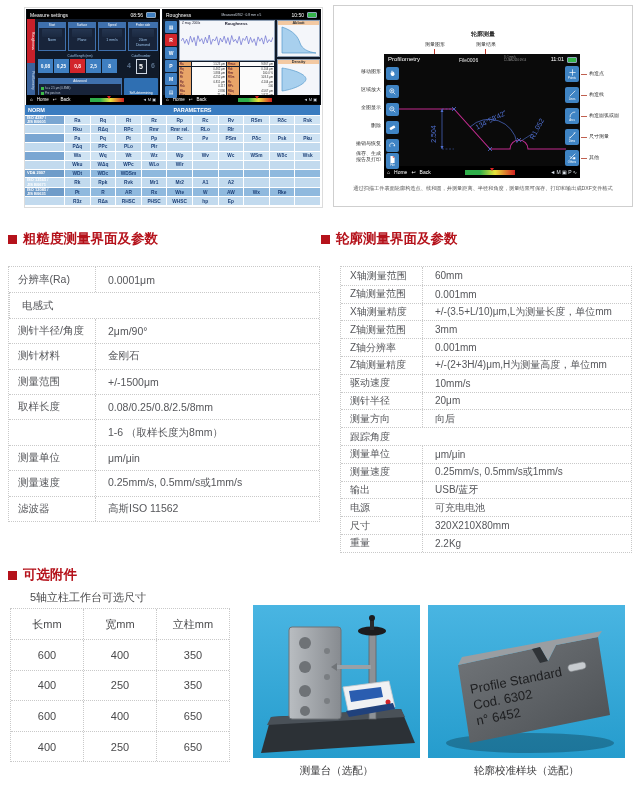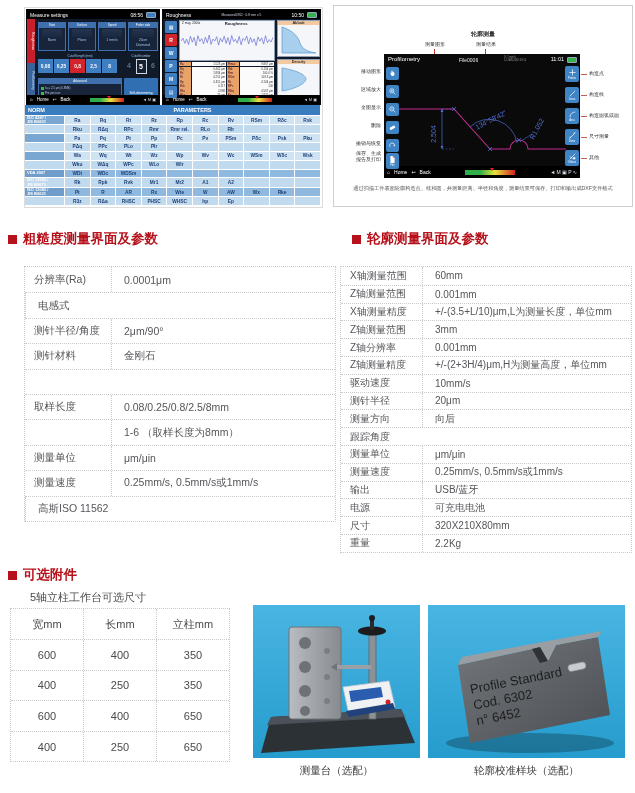--- a/index.html
+++ b/index.html
@@ -555,60 +555,63 @@
     <div style="position: absolute; left: 247px; top: 131px; width: 6px; height: 1px; background: rgb(192, 96, 79);"></div>
     <div class="pf-label" style="left: 255px; width: 44px; top: 128px;">尺寸测量</div>
     <div style="position: absolute; left: 247px; top: 152px; width: 6px; height: 1px; background: rgb(192, 96, 79);"></div>
     <div class="pf-label" style="left: 255px; width: 44px; top: 149px;">其他</div>
   </div>
 
 <div class="sec-title" style="left:8px;top:230px">
   <span class="sec-sq"></span>
   <span>粗糙度测量界面及参数</span>
 </div>
-<div class="sec-title" style="left:352px;top:230px">
+<div class="sec-title" style="left:321px;top:230px">
   <span class="sec-sq"></span>
   <span>轮廓测量界面及参数</span>
 </div>
 
-<div class="spec-table" id="rough-spec" style="left:24px;top:266px;width:312px">
+<div class="spec-table" id="rough-spec" style="left:8px;top:266px;width:312px">
     <div class="spec-row">
       <div class="spec-label">分辨率(Ra)</div>
       <div class="spec-value">0.0001μm</div>
     </div>
     <div class="spec-row">
       <div class="spec-value">电感式</div>
     </div>
     <div class="spec-row">
       <div class="spec-label">测针半径/角度</div>
       <div class="spec-value">2μm/90°</div>
     </div>
     <div class="spec-row">
       <div class="spec-label">测针材料</div>
       <div class="spec-value">金刚石</div>
     </div>
     <div class="spec-row">
+      <div class="spec-label">测量范围</div>
+      <div class="spec-value">+/-1500μm</div>
     </div>
     <div class="spec-row">
       <div class="spec-label">取样长度</div>
       <div class="spec-value">0.08/0.25/0.8/2.5/8mm</div>
     </div>
     <div class="spec-row">
       <div class="spec-label"></div>
       <div class="spec-value">1-6 （取样长度为8mm）</div>
     </div>
     <div class="spec-row">
       <div class="spec-label">测量单位</div>
       <div class="spec-value">μm/μin</div>
     </div>
     <div class="spec-row">
       <div class="spec-label">测量速度</div>
       <div class="spec-value">0.25mm/s, 0.5mm/s或1mm/s</div>
     </div>
     <div class="spec-row">
+      <div class="spec-label">滤波器</div>
       <div class="spec-value">高斯ISO 11562</div>
     </div>
   </div>
 <div class="spec-table" id="profile-spec" style="left:340px;top:266px;width:292px">
     <div class="spec-row">
       <div class="spec-label">X轴测量范围</div>
       <div class="spec-value">60mm</div>
     </div>
     <div class="spec-row">
       <div class="spec-label">Z轴测量范围</div>
@@ -672,22 +675,22 @@
   </div>
 
 <div class="sec-title" style="left:8px;top:566px">
   <span class="sec-sq"></span>
   <span>可选附件</span>
 </div>
 <div class="abs" style="left:30px;top:590px;font-size:11px;color:#4a4a4c">5轴立柱工作台可选尺寸</div>
 
 <div id="stand-table">
     <div class="stand-row">
+      <div class="stand-cell">长mm</div>
       <div class="stand-cell">宽mm</div>
-      <div class="stand-cell">长mm</div>
       <div class="stand-cell">立柱mm</div>
     </div>
     <div class="stand-row">
       <div class="stand-cell">600</div>
       <div class="stand-cell">400</div>
       <div class="stand-cell">350</div>
     </div>
     <div class="stand-row">
       <div class="stand-cell">400</div>
       <div class="stand-cell">250</div>

